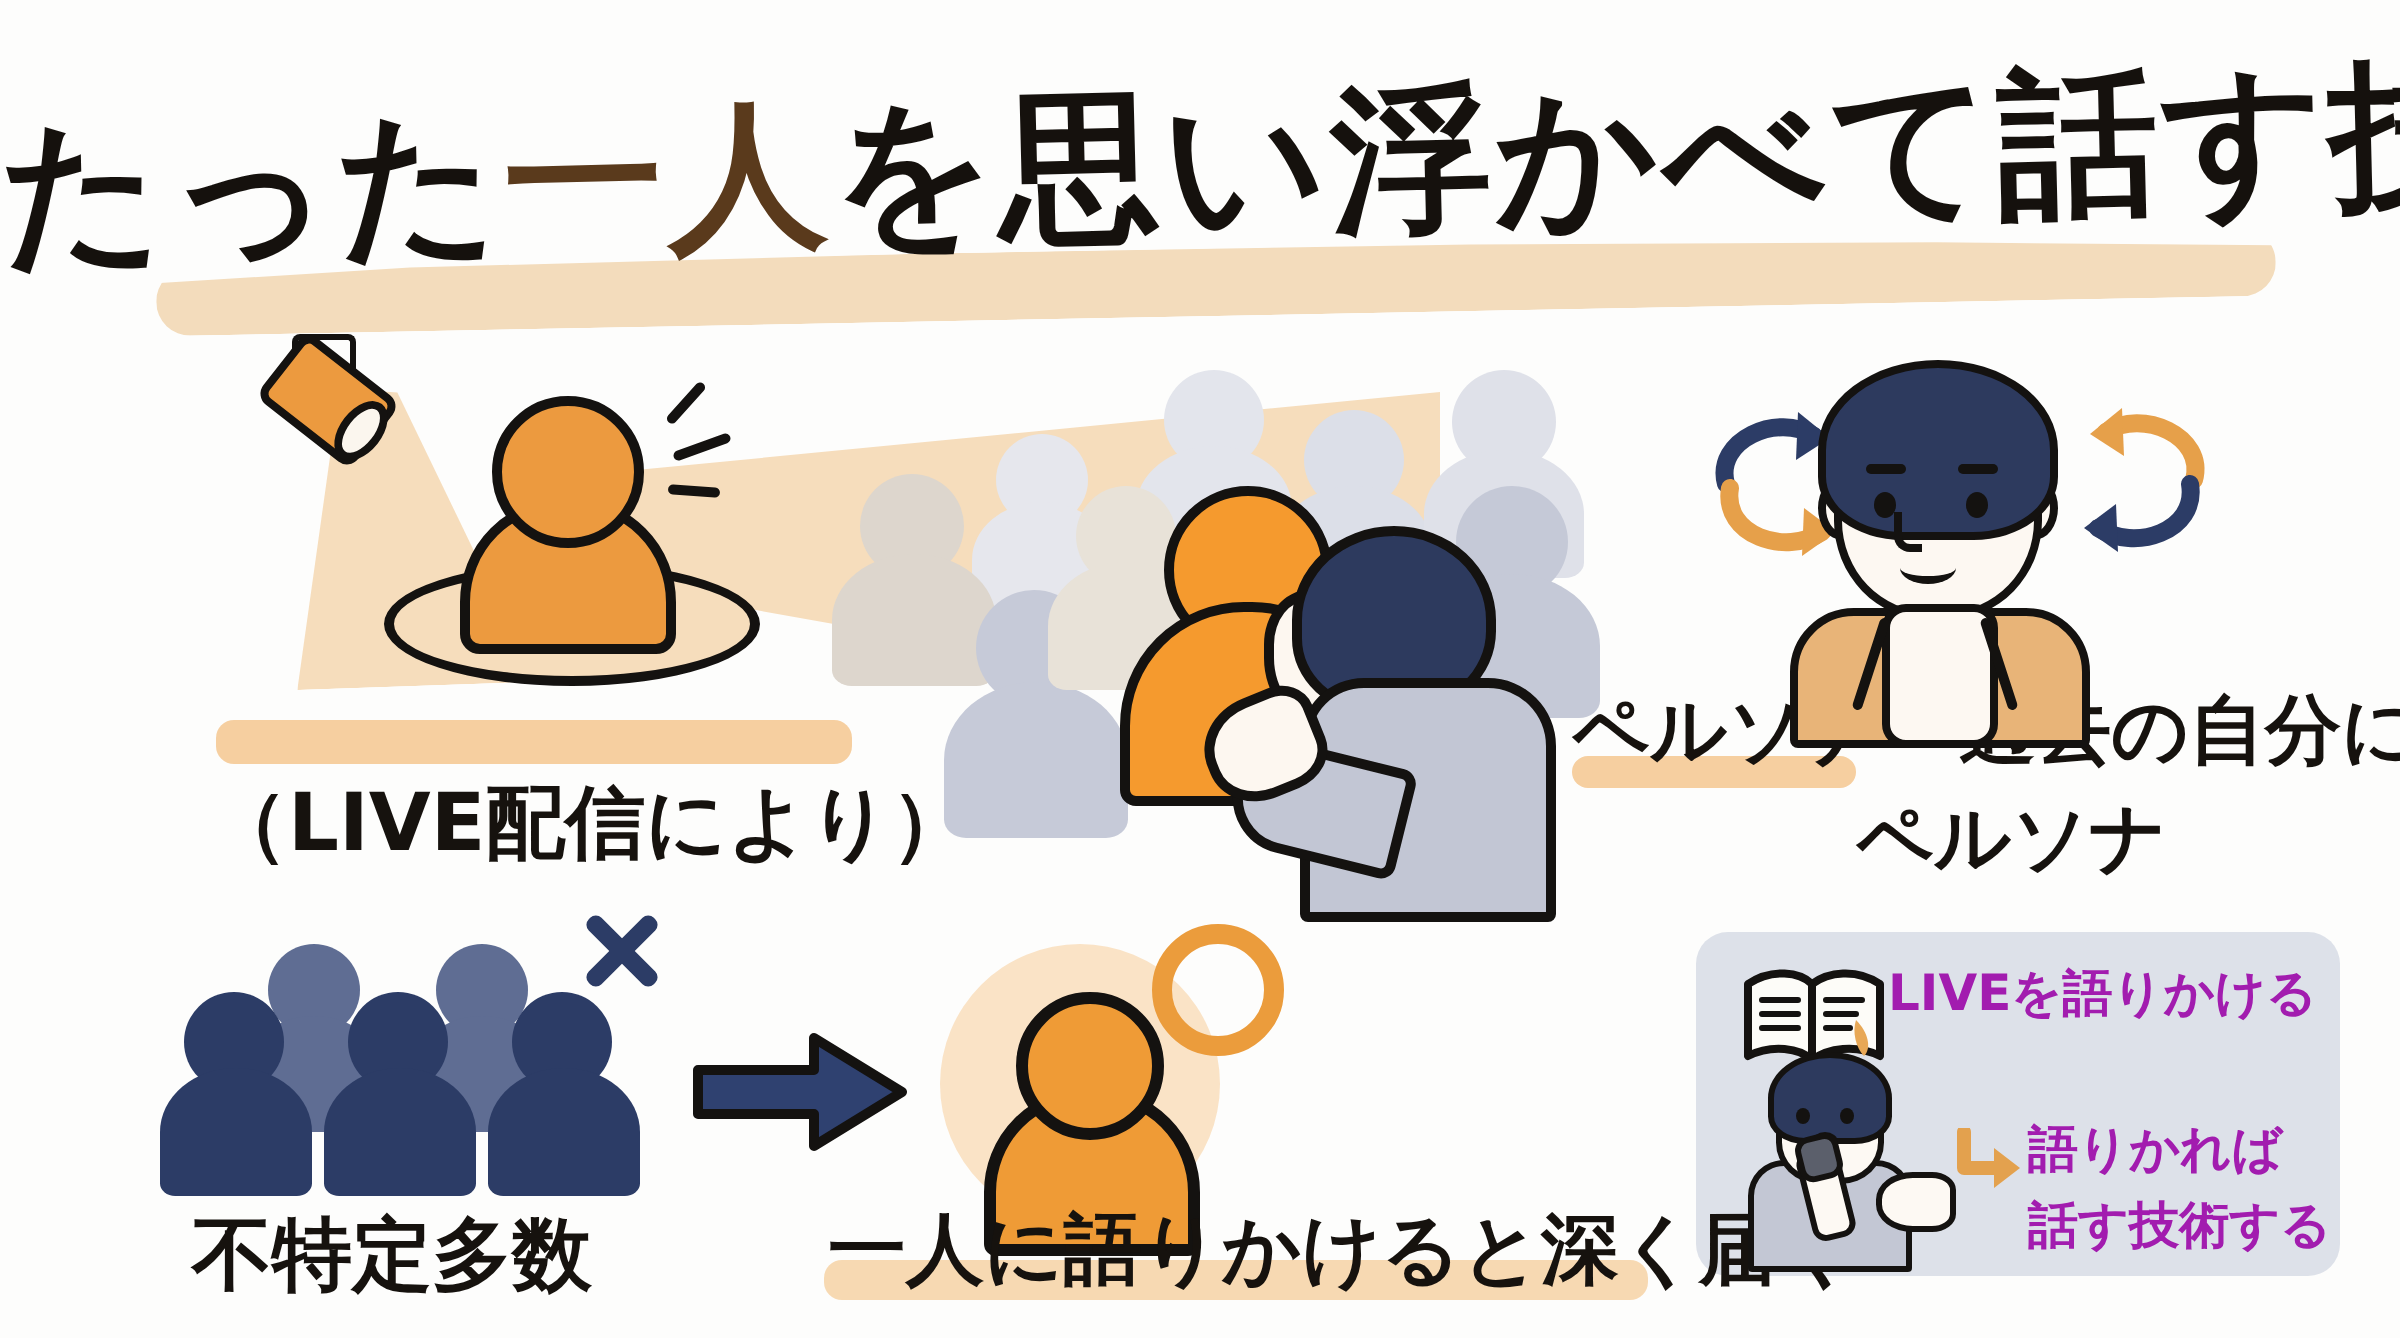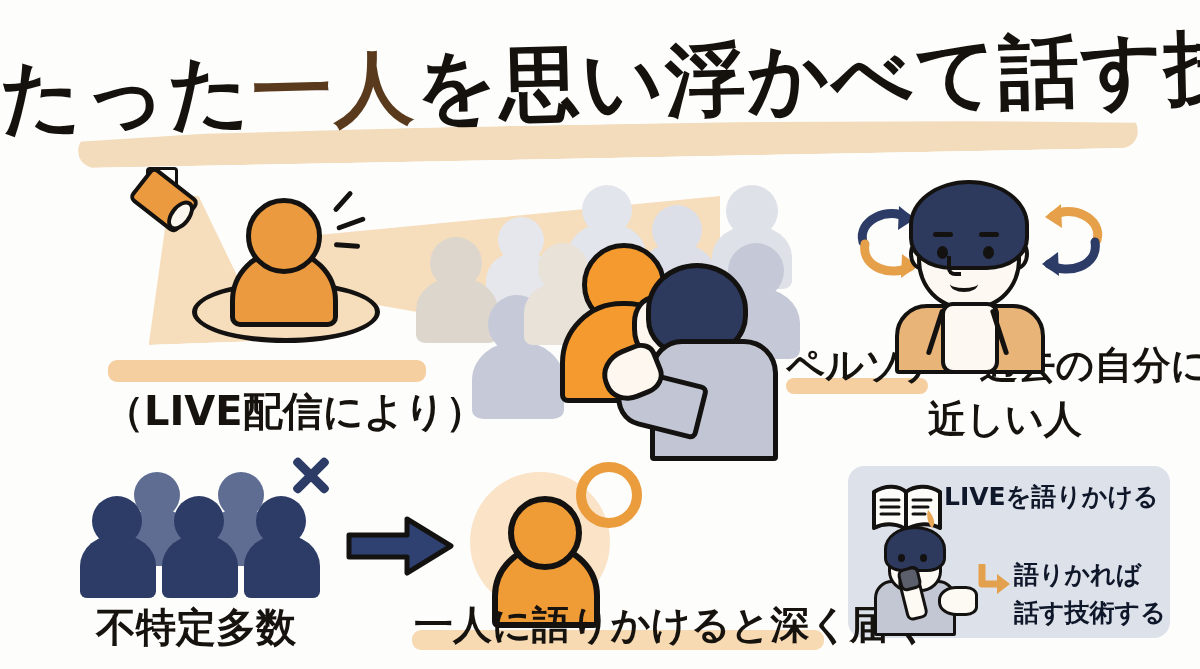--- a/index.html
+++ b/index.html
@@ -227,21 +227,21 @@
   .mp-mic:before{
     content:"";position:absolute;left:-2px;top:-10px;width:16px;height:17px;
     background:#5b5f6b;border:3.5px solid #141210;border-radius:7px;
   }
   .mp-hand{
     position:absolute;left:76px;top:60px;width:34px;height:24px;
     background:#fdf9f3;border:3.5px solid #141210;
     border-radius:46% 30% 30% 46%;z-index:6;
   }
   .card-line{
-    position:absolute;font-weight:700;color:#0f172a;white-space:nowrap;
+    position:absolute;font-weight:700;color:#a21caf;white-space:nowrap;
     font-size:25px;
   }
   .card-arrow{position:absolute;left:128px;top:98px;width:36px;height:34px;}
 </style>
 </head>
 <body>
 
 <div class="stage">
 
   <div class="title-wrap">
@@ -344,21 +344,21 @@
     <div class="pe-eye" style="left:128px;top:66px;"></div>
     <div class="pe-nose"></div>
     <div class="pe-mouth"></div>
   </div>
 
   <div class="hl-bar" style="left:786px;top:378px;width:142px;height:16px;"></div>
   <div class="cap" style="left:786px;top:340px;font-size:38px;">
     <span>ペルソナ＝過去の自分に</span>
   </div>
   <div class="cap" style="left:928px;top:394px;font-size:38px;">
-    <span>近しい人</span>
+    <span>ペルソナ</span>
   </div>
 
   <div class="p4">
     <div class="mfig" style="left:42px;top:2px;">
       <div class="h" style="left:12px;top:0;width:46px;height:46px;background:#5f6d93;"></div>
       <div class="b" style="left:0;top:36px;width:70px;height:58px;background:#5f6d93;"></div>
     </div>
     <div class="mfig" style="left:126px;top:2px;">
       <div class="h" style="left:12px;top:0;width:46px;height:46px;background:#5f6d93;"></div>
       <div class="b" style="left:0;top:36px;width:70px;height:58px;background:#5f6d93;"></div>

